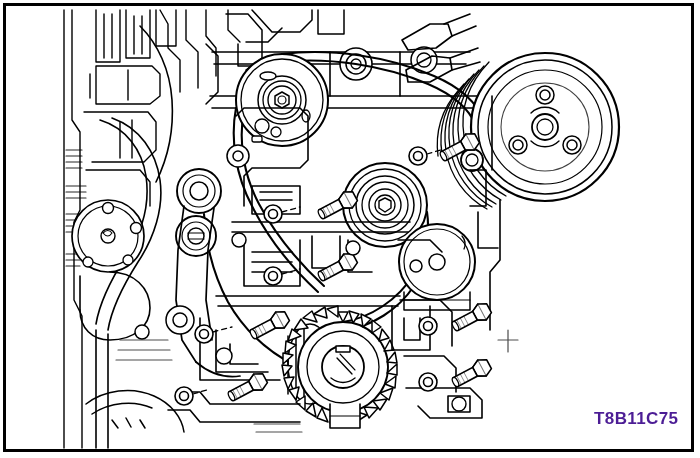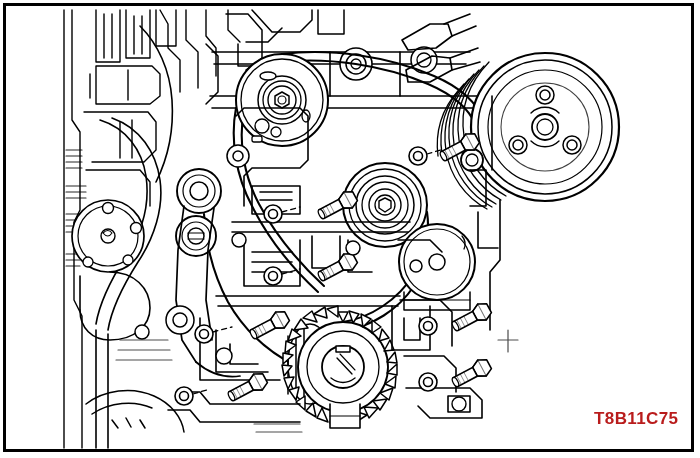--- a/index.html
+++ b/index.html
@@ -3,21 +3,21 @@
 <meta charset="utf-8">
 <style>
   html,body{margin:0;padding:0;background:#ffffff;}
   body{width:700px;height:458px;overflow:hidden;
        font-family:"Liberation Sans",sans-serif;}
   #frame{position:absolute;left:0;top:0;width:700px;height:458px;background:#ffffff;}
   #border{position:absolute;left:3px;top:3px;width:691px;height:449px;
           border:3px solid #000;box-sizing:border-box;background:#fff;}
   #art{position:absolute;left:0;top:0;width:700px;height:458px;}
   #code-label{position:absolute;left:594px;top:409px;
-              font-size:17px;font-weight:bold;color:#b91c1c;
+              font-size:17px;font-weight:bold;color:#4c1d95;
               letter-spacing:0.4px;white-space:nowrap;
               font-family:"Liberation Sans",sans-serif;}
 </style>
 </head>
 <body>
 
 <div id="frame">
 
   <div id="border"></div>
 

